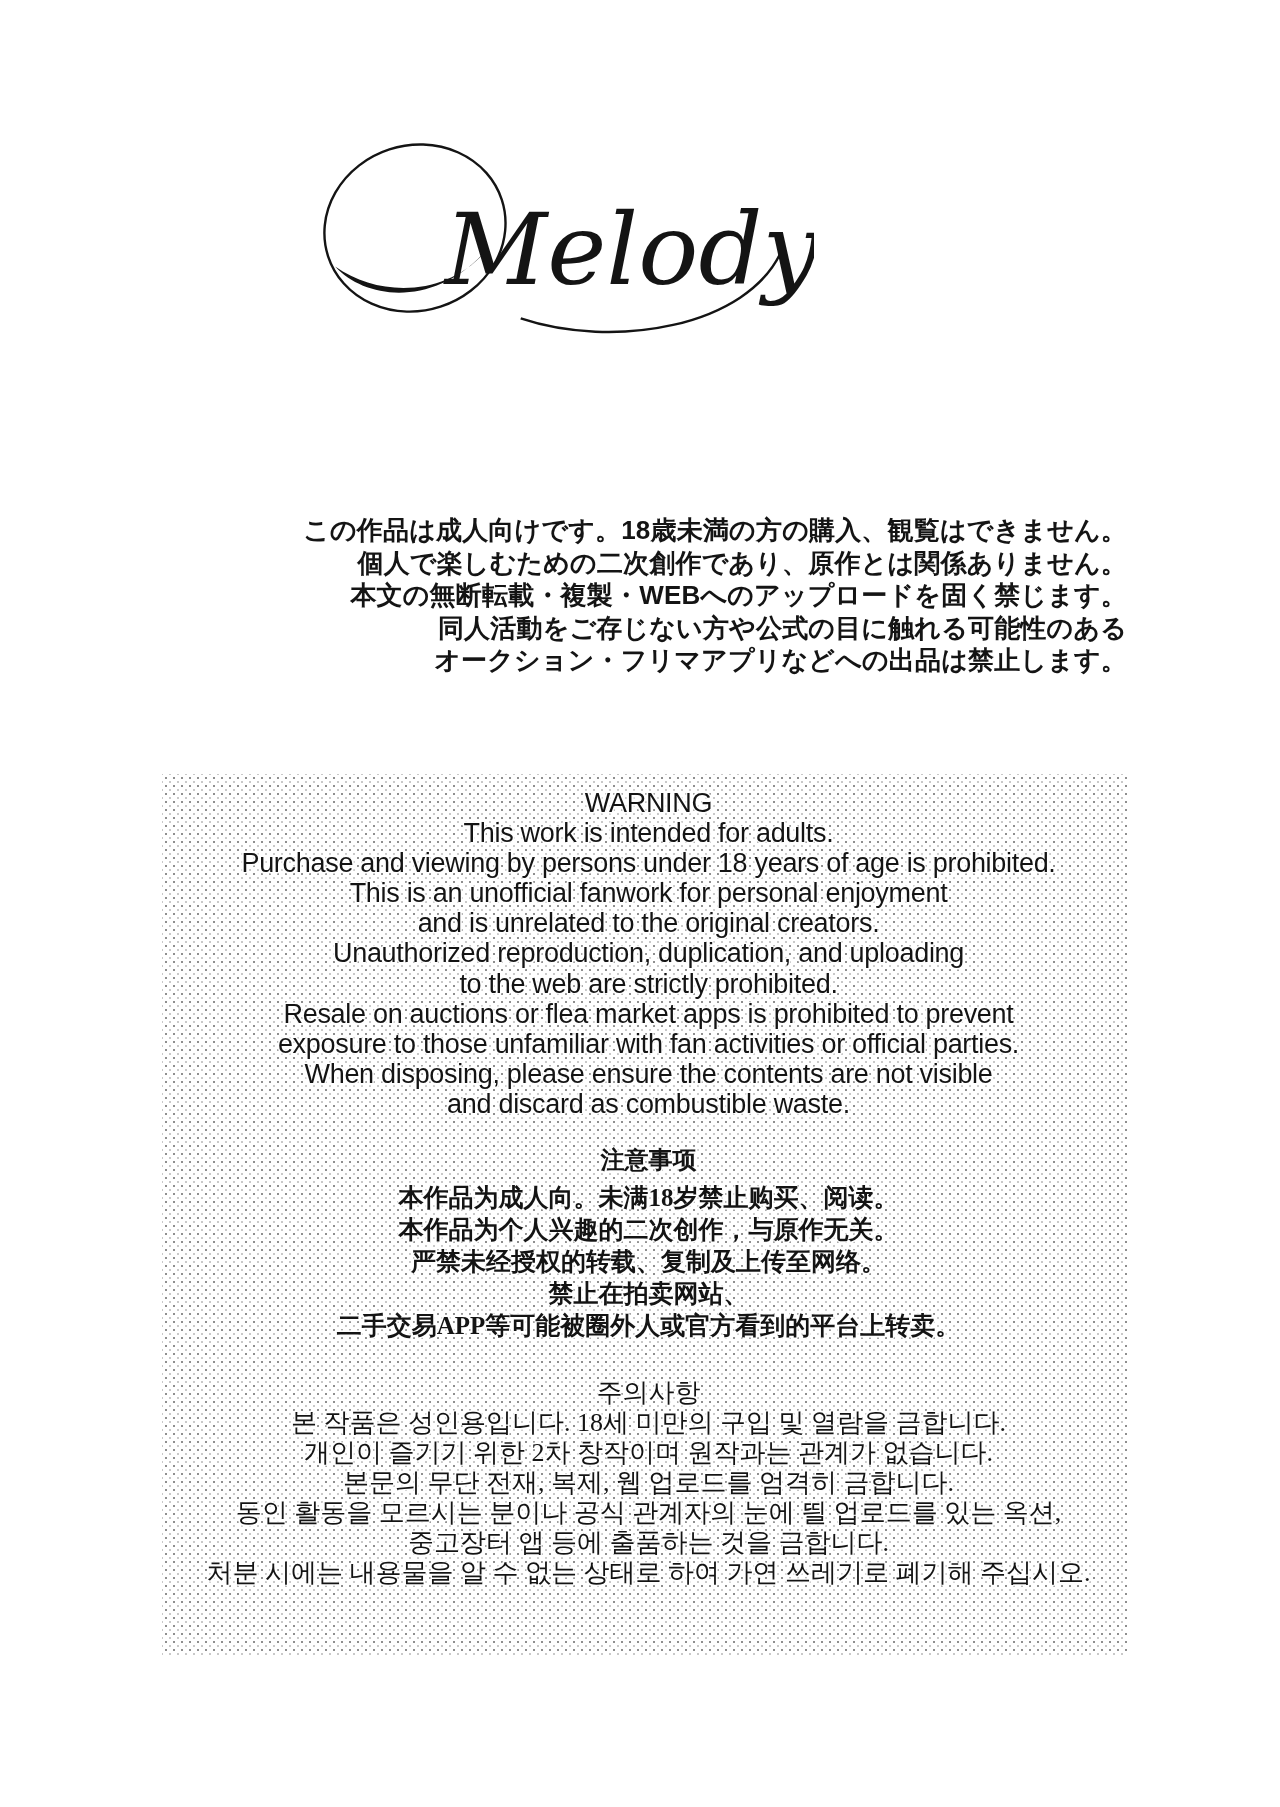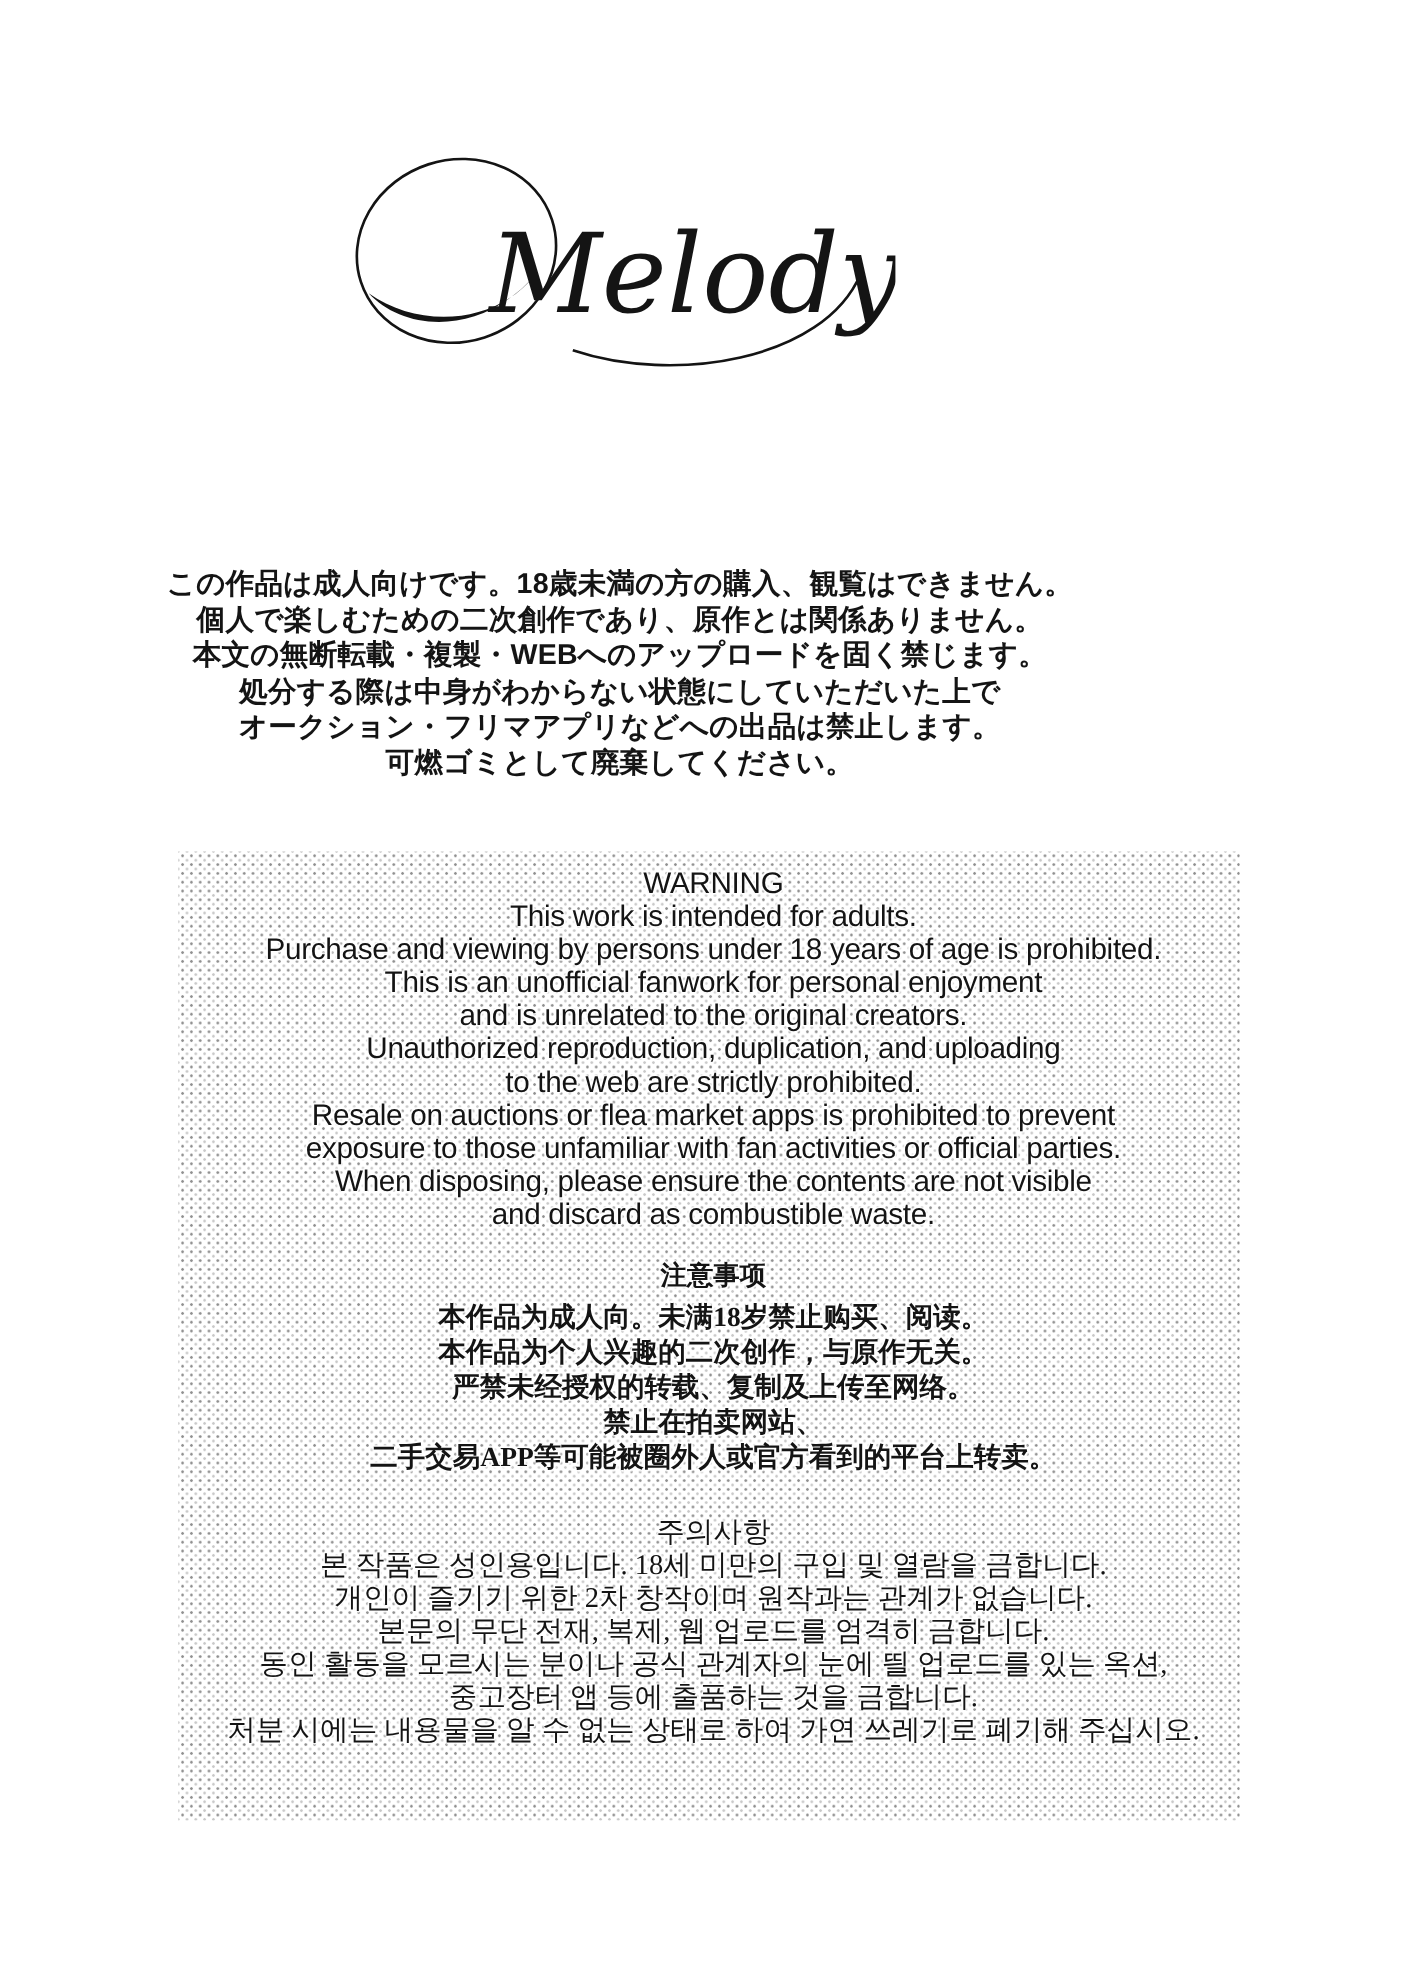--- a/index.html
+++ b/index.html
@@ -41,21 +41,21 @@
     font-size: 26px;
     font-weight: bold;
     line-height: 37px;
     letter-spacing: 0.2px;
   }
 
   
   .ja-notice {
     position: absolute;
     top: 514px; left: 0; width: 100%;
-    text-align: center;
+    text-align: right;
     font-size: 26px;
     font-weight: bold;
     line-height: 32.5px;
     letter-spacing: 0.2px;
   }
 
   
   .warning-box {
     position: absolute;
     left: 162px; top: 774px;
@@ -111,23 +111,22 @@
       <path d="M 487 150 C 452 232 310 254 215 222" fill="none" stroke="#141414" stroke-width="2.5"></path>
       <text x="136" y="186" class="logo-word">Melody</text>
     </svg>
   </div>
 
 
   <div class="ja-notice">
       <div class="ja-line">この作品は成人向けです。18歳未満の方の購入、観覧はできません。</div>
       <div class="ja-line">個人で楽しむための二次創作であり、原作とは関係ありません。</div>
       <div class="ja-line">本文の無断転載・複製・WEBへのアップロードを固く禁じます。</div>
-      <div class="ja-line">処分する際は中身がわからない状態にしていただいた上で</div>
+      <div class="ja-line">同人活動をご存じない方や公式の目に触れる可能性のある</div>
       <div class="ja-line">オークション・フリマアプリなどへの出品は禁止します。</div>
-      <div class="ja-line">可燃ゴミとして廃棄してください。</div>
     </div>
 
   <div class="warning-box">
 
     <div class="en-block halo">
       <div class="en-title">WARNING</div>
       <div>
           <div class="en-line">This work is intended for adults.</div>
           <div class="en-line">Purchase and viewing by persons under 18 years of age is prohibited.</div>
           <div class="en-line">This is an unofficial fanwork for personal enjoyment</div>

